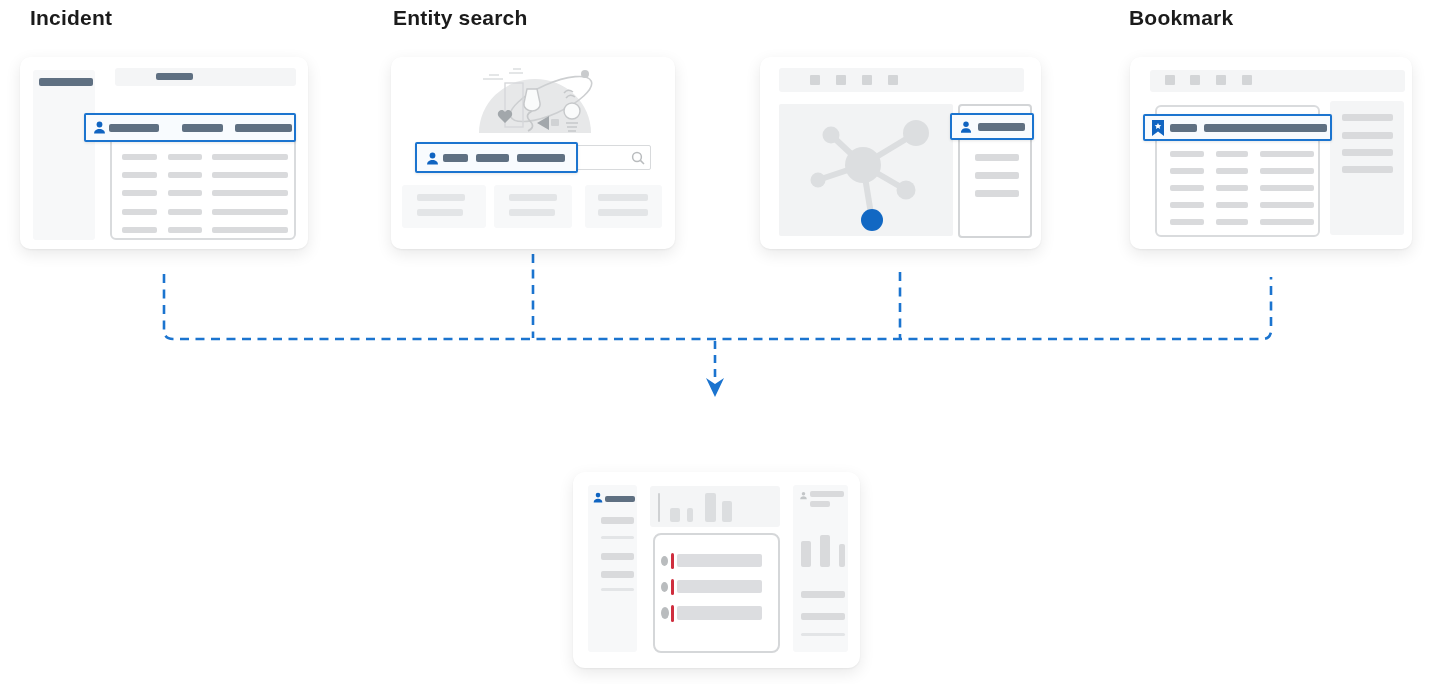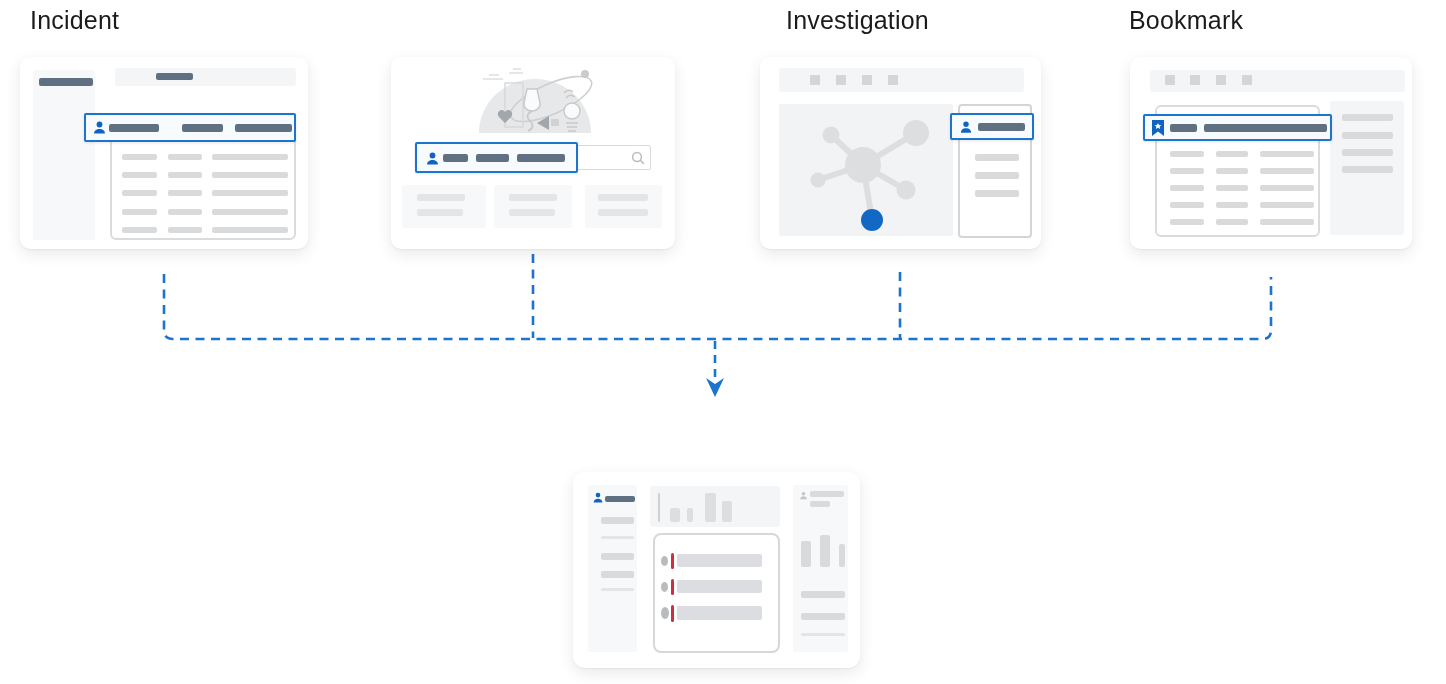--- a/index.html
+++ b/index.html
@@ -6,21 +6,21 @@
     --accent-blue:#1b74cf; --icon-blue:#1064c1; --node-blue:#1268c3;
     --slate:#5f7082; --red:#cf2e3e;
     --gray-bar:#d9dadc; --light-bar:#e3e5e7;
     --panel-gray:#f4f5f6; --panel-lighter:#f7f8f9;
     --sketch-border:#d9dbdd; --title-text:#1b1b1b;
   }
   *{margin:0;padding:0;box-sizing:border-box}
   html,body{background:#fff}
   .canvas{position:relative;width:1446px;height:684px;background:#fff;overflow:hidden;
           font-family:"Liberation Sans", sans-serif;}
-  .title{position:absolute;font-size:25px;font-weight:400;color:var(--title-text);letter-spacing:.2px}
+  .title{position:absolute;font-size:21px;font-weight:700;color:var(--title-text);letter-spacing:.2px}
   .card{position:absolute;background:#fff;border-radius:10px;
         box-shadow:0 1px 2px rgba(0,0,0,.05),0 5px 16px rgba(0,0,0,.09);}
   .panel{position:absolute;border-radius:3px}
   .bar{position:absolute;border-radius:2px}
   .bar.slate{background:var(--slate)}
   .bar.gray{background:var(--gray-bar)}
   .bar.light{background:var(--light-bar)}
   .sq{position:absolute;width:10px;height:10px;background:#d3d5d7;border-radius:1px}
   .sketch-table{position:absolute;background:#fff;border:2px solid var(--sketch-border);border-radius:6px}
   .hl{position:absolute;border:2px solid var(--accent-blue);background:#f8fbfe;border-radius:2px;
@@ -36,21 +36,21 @@
 
   <svg class="connectors" width="1446" height="684" viewBox="0 0 1446 684">
     <path d="M164,274 v56 q0,9 9,9 h1089 q9,0 9,-9 v-53" fill="none" stroke="var(--accent-blue)" stroke-width="2.6" stroke-dasharray="9 6.5"></path>
     <path d="M533,254 V338" fill="none" stroke="var(--accent-blue)" stroke-width="2.6" stroke-dasharray="9 6.5"></path>
     <path d="M900,272 V338" fill="none" stroke="var(--accent-blue)" stroke-width="2.6" stroke-dasharray="9 6.5"></path>
     <path d="M715,341 V378" fill="none" stroke="var(--accent-blue)" stroke-width="2.6" stroke-dasharray="8 6"></path>
     <path d="M706,378 L715,397 L724,378 L715,384 Z" fill="var(--accent-blue)"></path>
   </svg>
 
   <h2 class="title" style="left:30px;top:6px">Incident</h2>
-  <h2 class="title" style="left:786px;top:6px">Investigation</h2>
+  <h2 class="title" style="left:393px;top:6px">Entity search</h2>
   <h2 class="title" style="left:1129px;top:6px">Bookmark</h2>
 
   <section class="card" style="left:20px;top:57px;width:288px;height:192px">
     <div class="panel" style="left:13px;top:13px;width:62px;height:170px;background:var(--panel-lighter)">
       <span class="bar slate" style="left:6px;top:8px;width:54px;height:8px"></span>
     </div>
     <div class="panel" style="left:95px;top:11px;width:181px;height:18px;background:var(--panel-gray)">
       <span class="bar slate" style="left:41px;top:5px;width:37px;height:7px"></span>
     </div>
     <div class="sketch-table" style="left:90px;top:67px;width:186px;height:116px">

